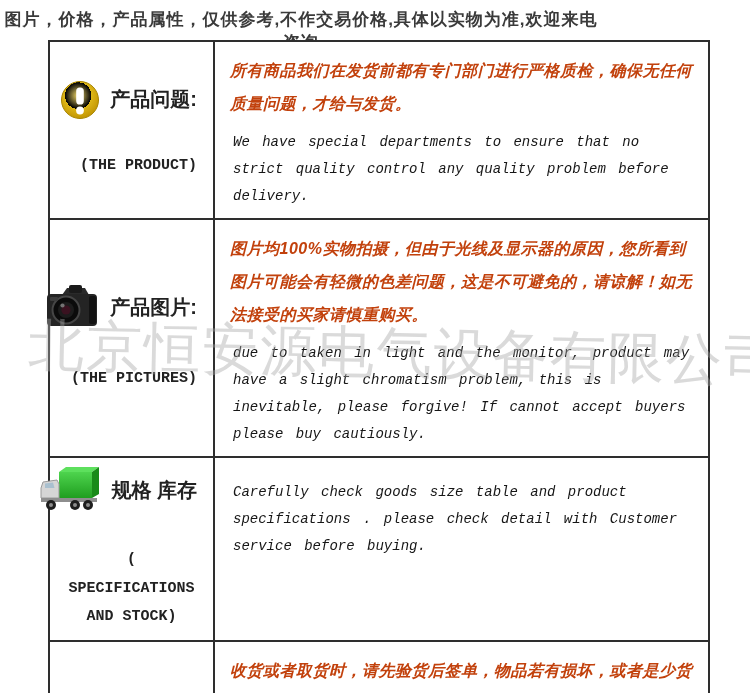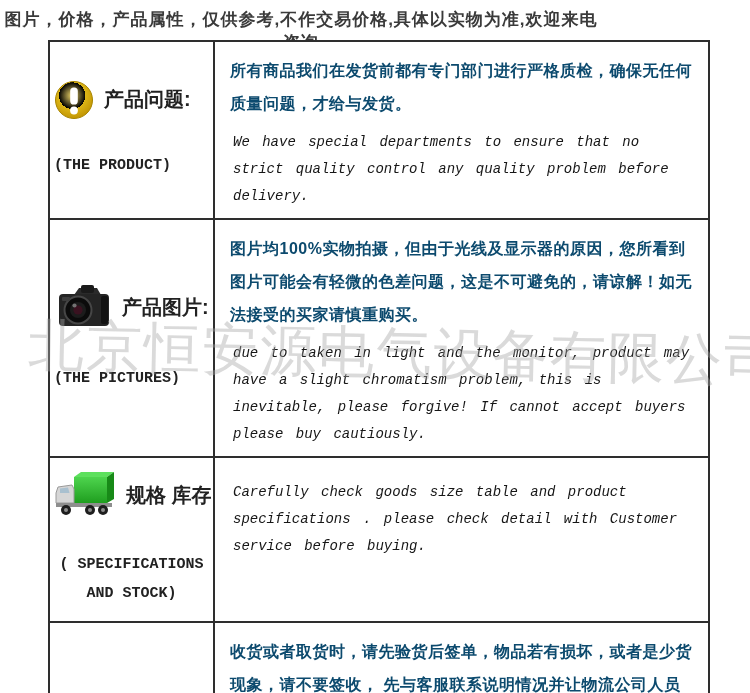--- a/index.html
+++ b/index.html
@@ -33,23 +33,23 @@
   .row:last-child { border-bottom: none; }
   .row-1 { min-height: 132px; }
   .row-2 { min-height: 183px; }
   .row-3 { min-height: 165px; }
   .row-4 { min-height: 149px; }
 
   .cell-left {
     border-right: 2px solid #2e2e2e;
     display: flex;
     flex-direction: column;
-    align-items: flex-start;
+    align-items: flex-end;
     justify-content: center;
-    padding: 8px 4px;
+    padding: 8px 16px;
     text-align: center;
   }
   .label-line {
     display: flex;
     align-items: center;
     gap: 10px;
   }
   .icon-box { display: inline-flex; align-items: center; justify-content: center; }
   .title-cn {
     font-size: 20px;
@@ -63,23 +63,24 @@
     font-size: 15px;
     font-weight: bold;
     color: #222;
     line-height: 1.9;
   }
 
   .cell-right { padding: 12px 16px 8px 15px; }
   .body-cn {
     font-size: 16px;
     font-weight: 600;
-    color: #0c4a6e;
+    color: #c2410c;
     line-height: 33px;
     letter-spacing: 0.5px;
+    font-style: italic;
   }
   .body-en {
     margin-top: 9px;
     font-family: "Liberation Mono", monospace;
     font-size: 14px;
     color: #161616;
     line-height: 27px;
     word-spacing: 4px;
     padding-left: 3px;
     font-style: italic;

